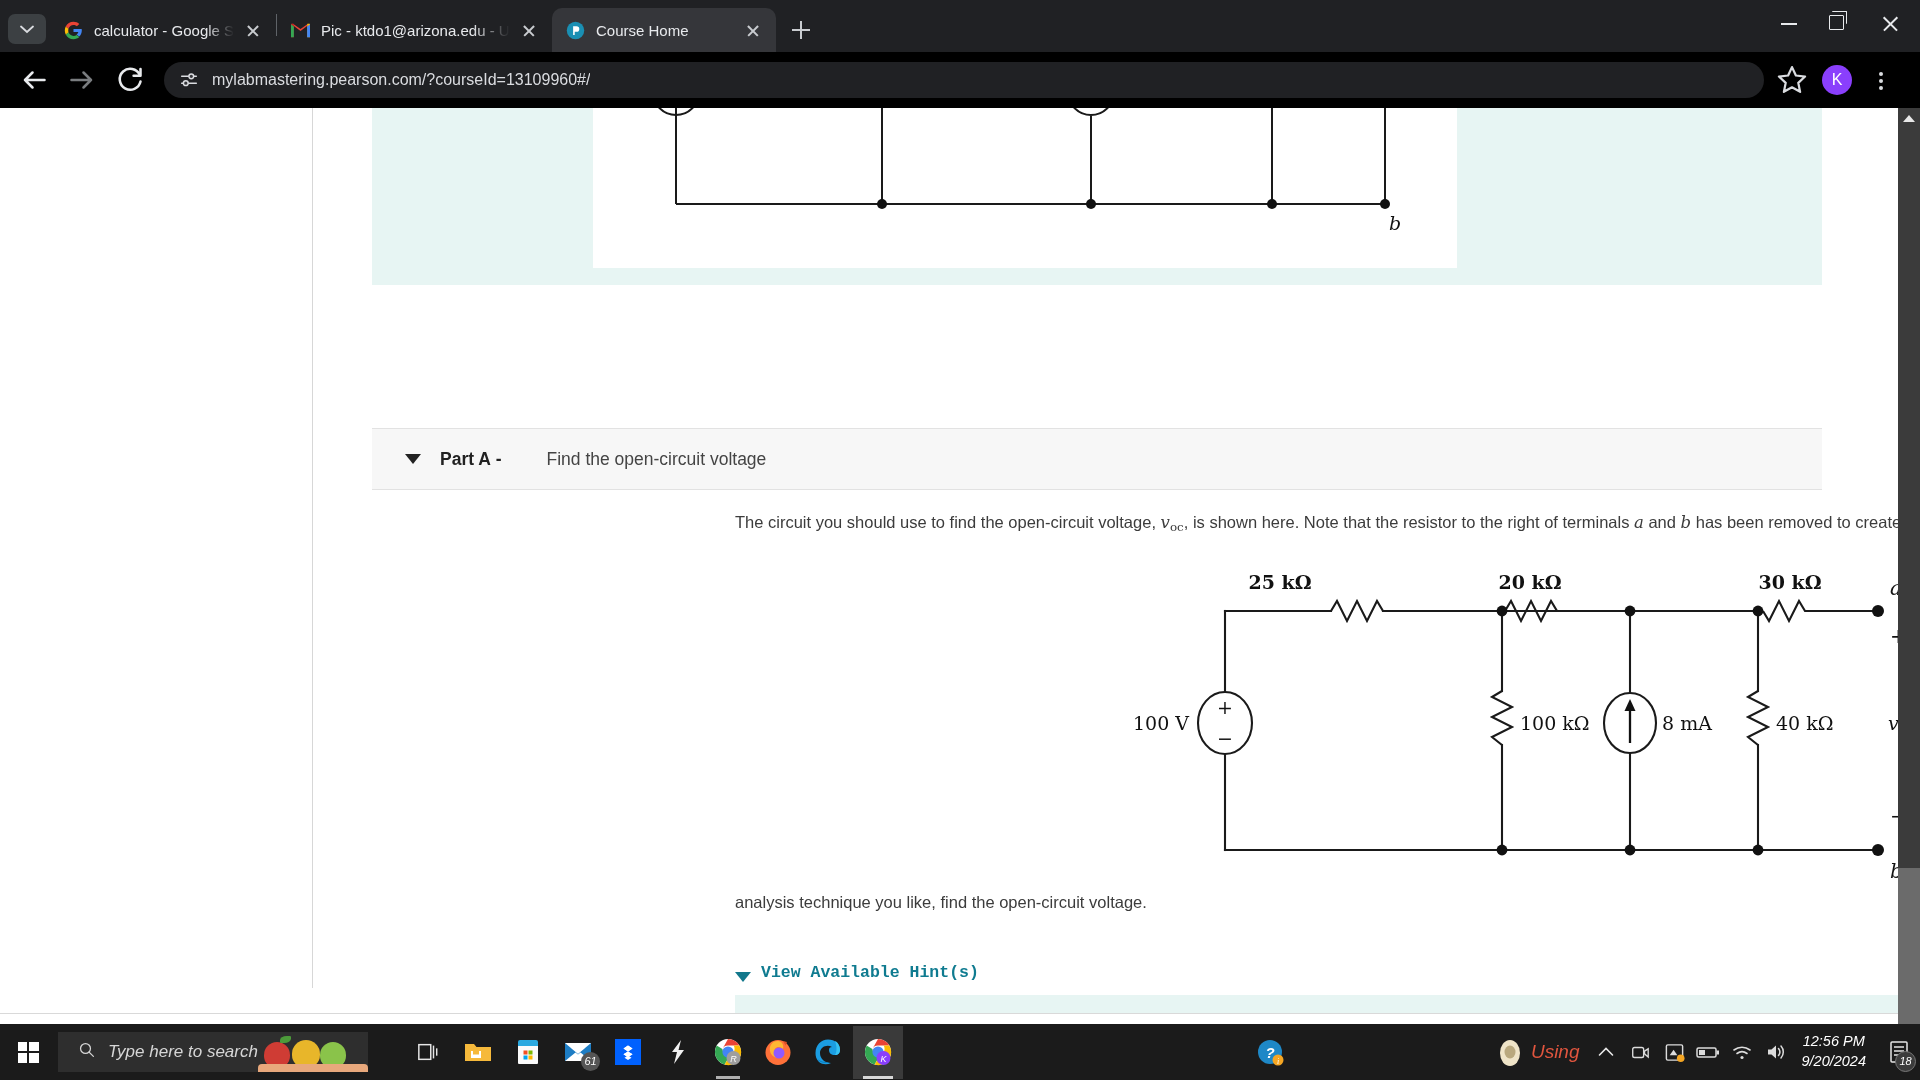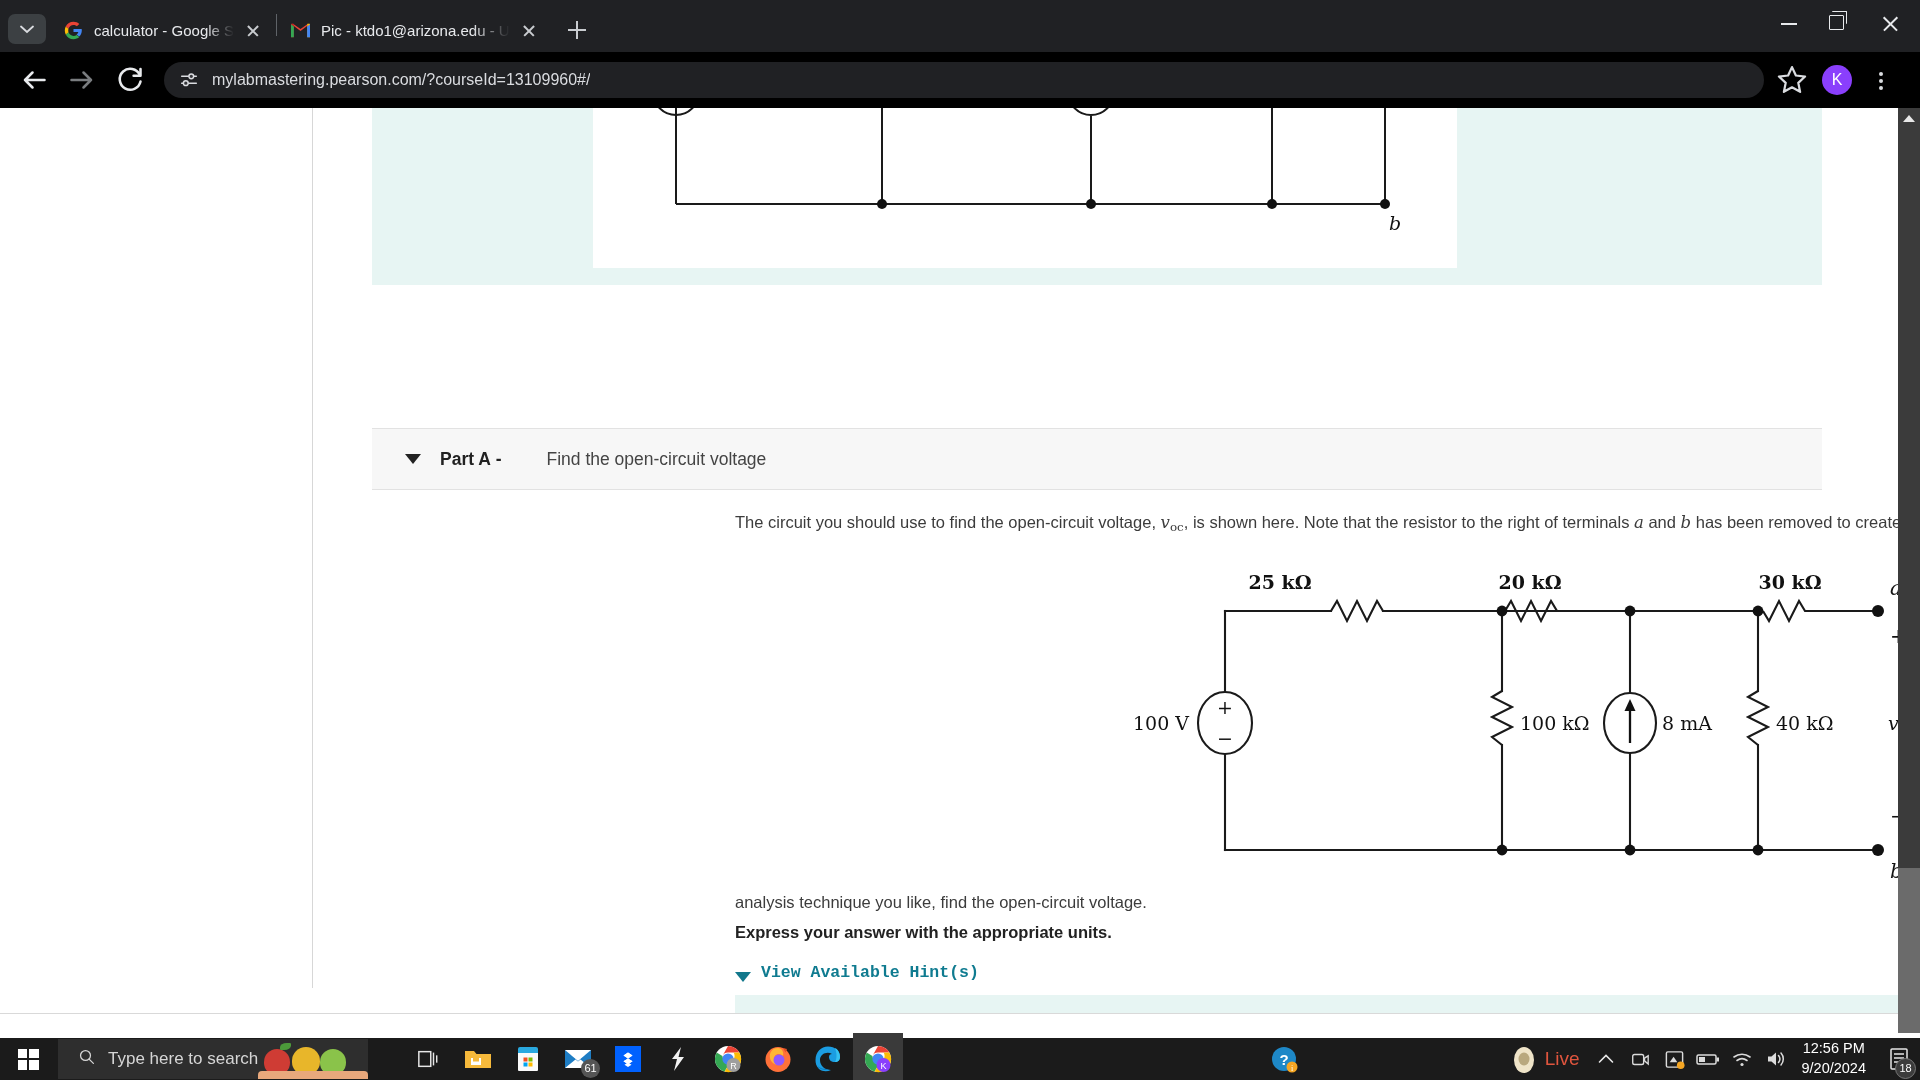--- a/index.html
+++ b/index.html
@@ -164,22 +164,22 @@
   .sub { font-size: 0.72em; vertical-align: -0.25em; font-style: normal; font-family: "DejaVu Serif", serif; }
 
   
   .footer {
     position: absolute; top: 905px; left: 0; width: 1920px; height: 120px;
     background: #fff; border-top: 1px solid #d9d9d9;
   }
 
   
   .taskbar {
-    position: absolute; left: 0; bottom: 0; width: 1920px; height: 42px;
-    background: #1b1b1b; display: flex; align-items: center;
+    position: absolute; left: 0; bottom: 0; width: 1920px; height: 56px;
+    background: #1b1b1b; display: flex; align-items: center; font-style: italic;
   }
   .start-btn { width: 56px; height: 53px; display: flex; align-items: center; justify-content: center; }
   .winlogo { width: 21px; height: 21px; display: grid; grid-template-columns: 1fr 1fr;
              grid-template-rows: 1fr 1fr; gap: 2.5px; }
   .winlogo span { background: #ffffff; display: block; }
   .search-box {
     width: 310px; height: 40px; background: #2e2e2e; display: flex; align-items: center;
     position: relative; overflow: hidden; margin-left: 2px;
   }
   .search-box .si { margin: 0 12px 0 20px; flex: 0 0 18px; }
@@ -246,20 +246,30 @@
           <rect x="20.6" y="0.5" width="3.4" height="17" fill="#FBBC04"></rect>
           <path fill="#34A853" d="M0 1.2 L0 17.5 L3.6 17.5 L3.6 4 Z"></path>
           <path fill="#4285F4" d="M24 1.2 L24 17.5 L20.4 17.5 L20.4 4 Z"></path>
           <path fill="#EA4335" d="M3.6 4 L12 10.5 L20.4 4 L20.4 17.5 L3.6 17.5 Z" opacity="0"></path>
         </svg>
       </span>
       <span class="tab-title">Pic - ktdo1@arizona.edu - Univ</span>
       <span class="tab-close"></span>
     </div>
 
+    <div class="tab active" style="width:224px">
+      <span class="tab-favicon">
+        <svg width="19" height="19" viewBox="0 0 24 24">
+          <circle cx="12" cy="12" r="11" fill="#1a8fb3"></circle>
+          <path d="M9 6.5 h4.2 a3.6 3.6 0 0 1 0 7.2 H11 v4 H9 Z" fill="#fff"></path>
+        </svg>
+      </span>
+      <span class="tab-title">Course Home</span>
+      <span class="tab-close"></span>
+    </div>
 
     <div class="newtab-btn"></div>
   </div>
 
   <div class="wincontrols">
     <div class="wc">
         <span class="min"></span>
       </div>
     <div class="wc">
         <span class="max"></span>
@@ -432,21 +442,20 @@
         <text x="569" y="167" font-family="DejaVu Serif, serif" font-size="19" fill="#111">8 mA</text>
         <text x="683" y="167" font-family="DejaVu Serif, serif" font-size="19" fill="#111">40 kΩ</text>
         <text x="797" y="32" font-family="DejaVu Serif, serif" font-style="italic" font-size="20" fill="#111">a</text>
         <text x="797" y="80" font-family="DejaVu Serif, serif" font-size="20" fill="#111">+</text>
         <text x="795" y="167" font-family="DejaVu Serif, serif" font-style="italic" font-size="19" fill="#111">v<tspan font-size="13" dy="4" font-style="normal">oc</tspan></text>
         <text x="797" y="260" font-family="DejaVu Serif, serif" font-size="20" fill="#111">−</text>
         <text x="797" y="315" font-family="DejaVu Serif, serif" font-style="italic" font-size="20" fill="#111">b</text>
       </svg>
 
       <div class="q-text2">analysis technique you like, find the open-circuit voltage.</div>
-      <div class="q-bold">Express your answer with the appropriate units.</div>
 
       <div class="hint-row">
         <span class="hint-caret"></span>
         <span class="hint-text">View Available Hint(s)</span>
       </div>
 
       <div class="answer-band"></div>
 
     </div>
 
@@ -585,21 +594,21 @@
           <text x="21" y="24.5" text-anchor="middle" font-size="8" fill="#fff" font-family="Liberation Serif, serif">i</text>
         </svg>
       </div>
 
       <div class="tray-ico" style="width:34px">
         <svg width="24" height="28" viewBox="0 0 24 28">
           <ellipse cx="12" cy="15" rx="10" ry="13" fill="#efe4c8"></ellipse>
           <ellipse cx="12" cy="14" rx="5.5" ry="6.5" fill="#b9a87e"></ellipse>
         </svg>
       </div>
-      <span class="live-lbl">Live</span>
+      <span class="live-lbl">Using</span>
 
       <div class="tray-ico">
         <svg width="16" height="12" viewBox="0 0 16 12">
             <path d="M1.5 9 L8 2.5 L14.5 9" stroke="#e8e8e8" stroke-width="1.6" fill="none" stroke-linecap="round"></path>
           </svg>
       </div>
       <div class="tray-ico">
         <svg width="20" height="20" viewBox="0 0 22 22">
             <rect x="3" y="6" width="12" height="11" rx="2" fill="none" stroke="#dcdcdc" stroke-width="1.5"></rect>
             <path d="M16 10 L20 7.5 v9 L16 13 Z" fill="none" stroke="#dcdcdc" stroke-width="1.5"></path>

